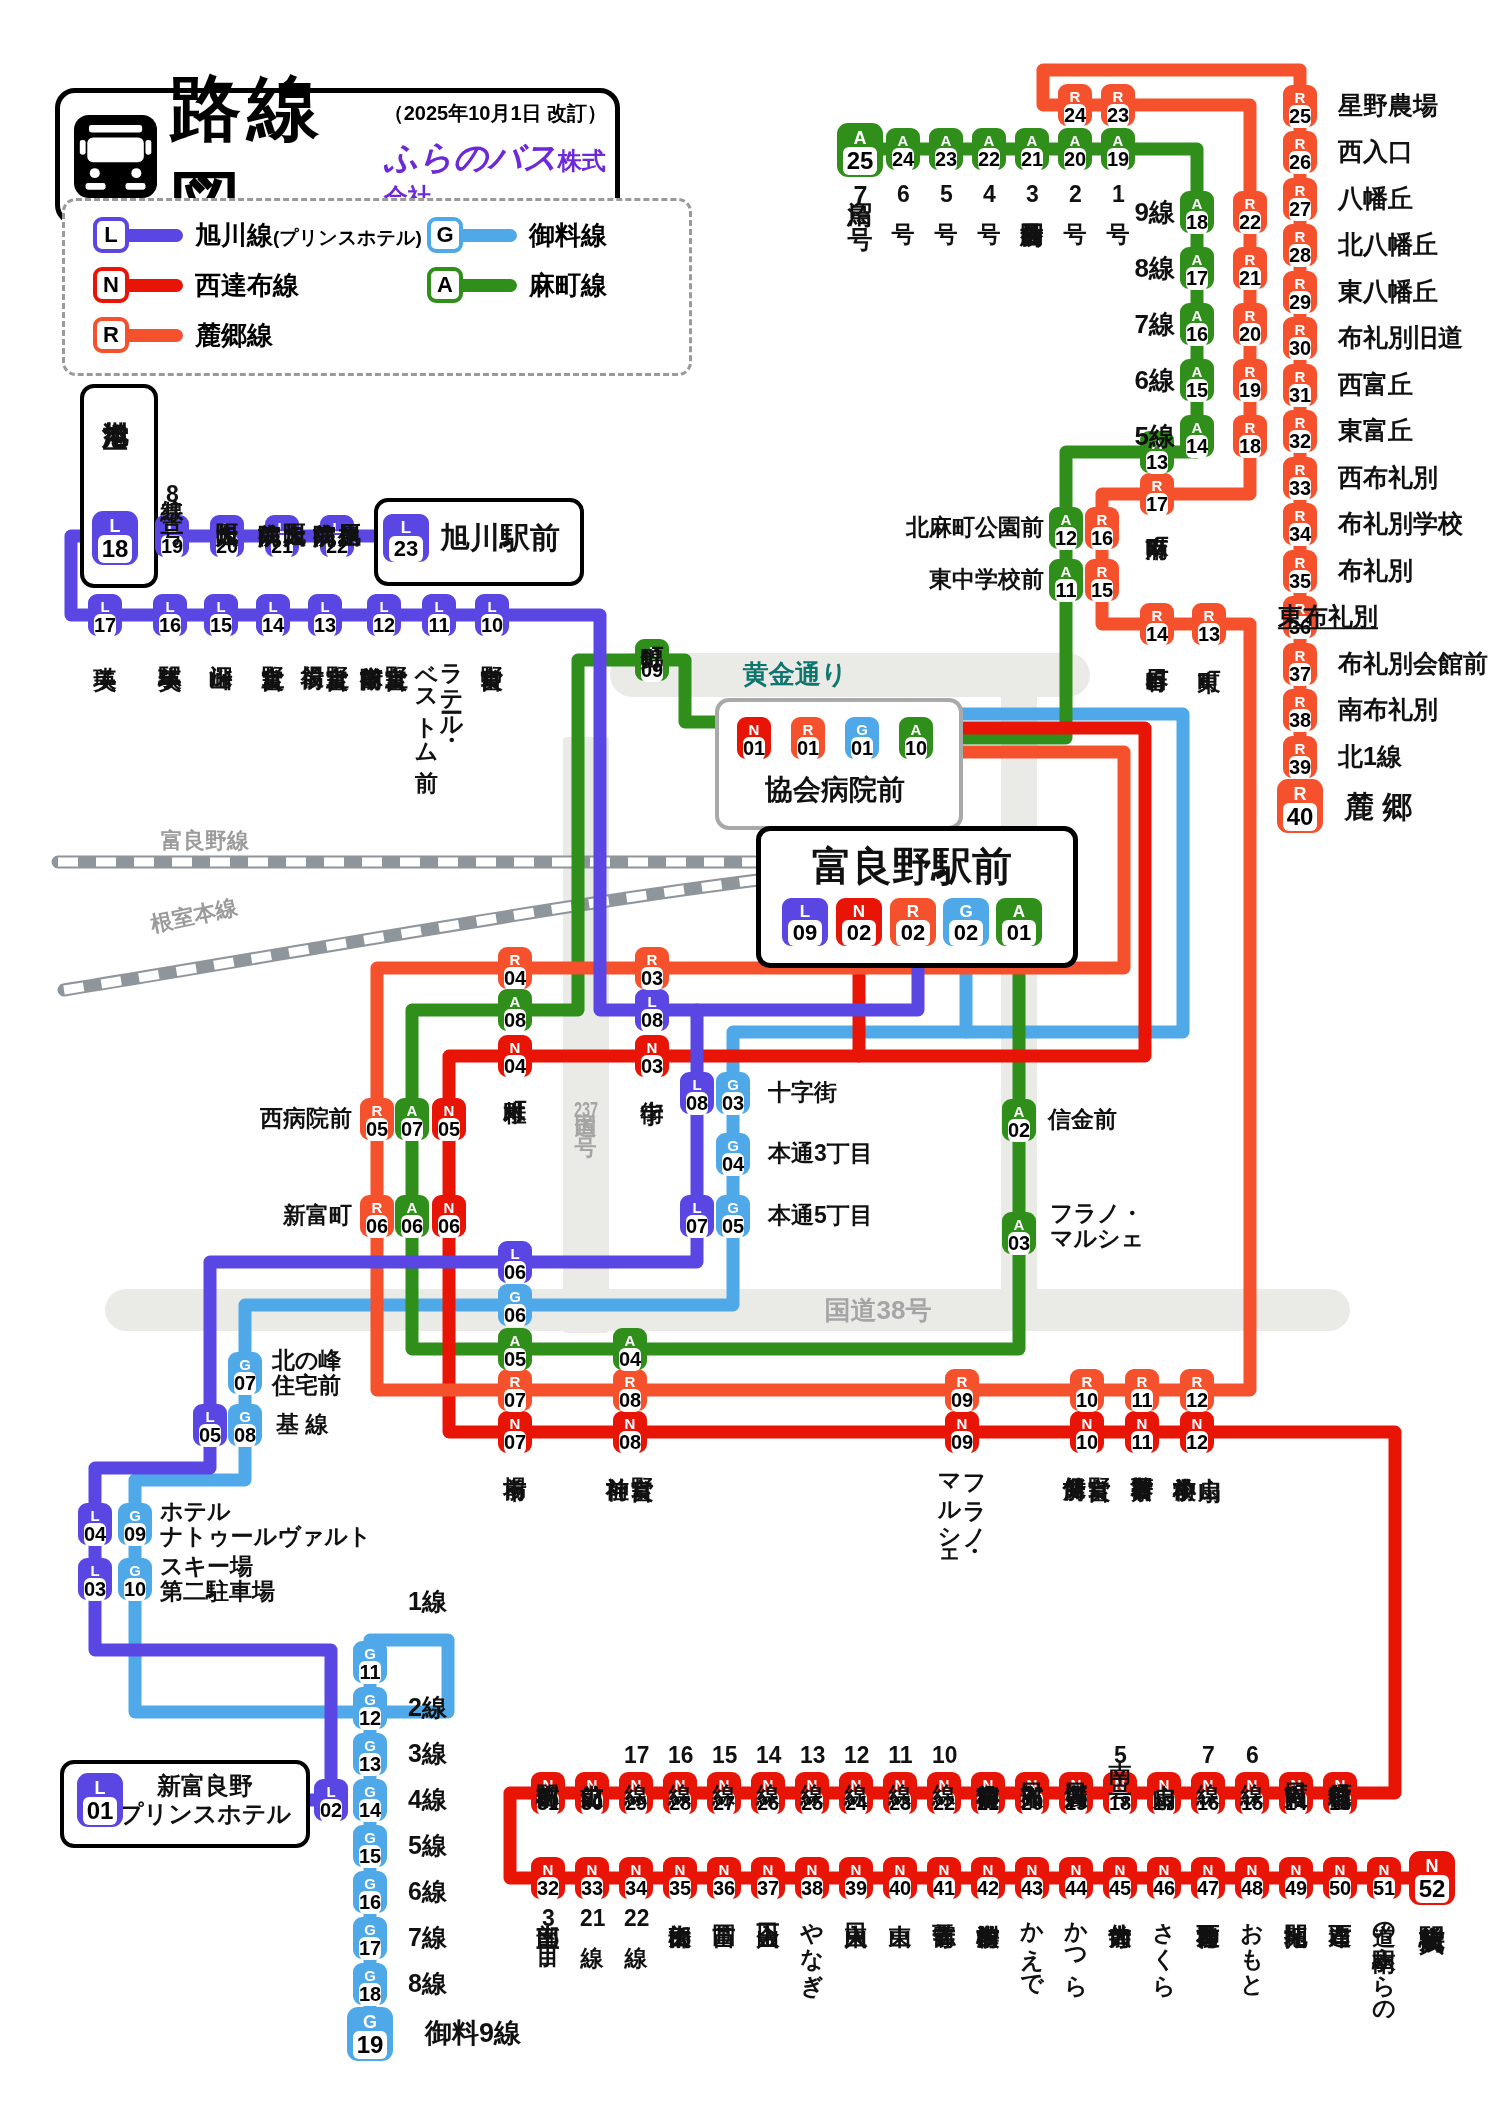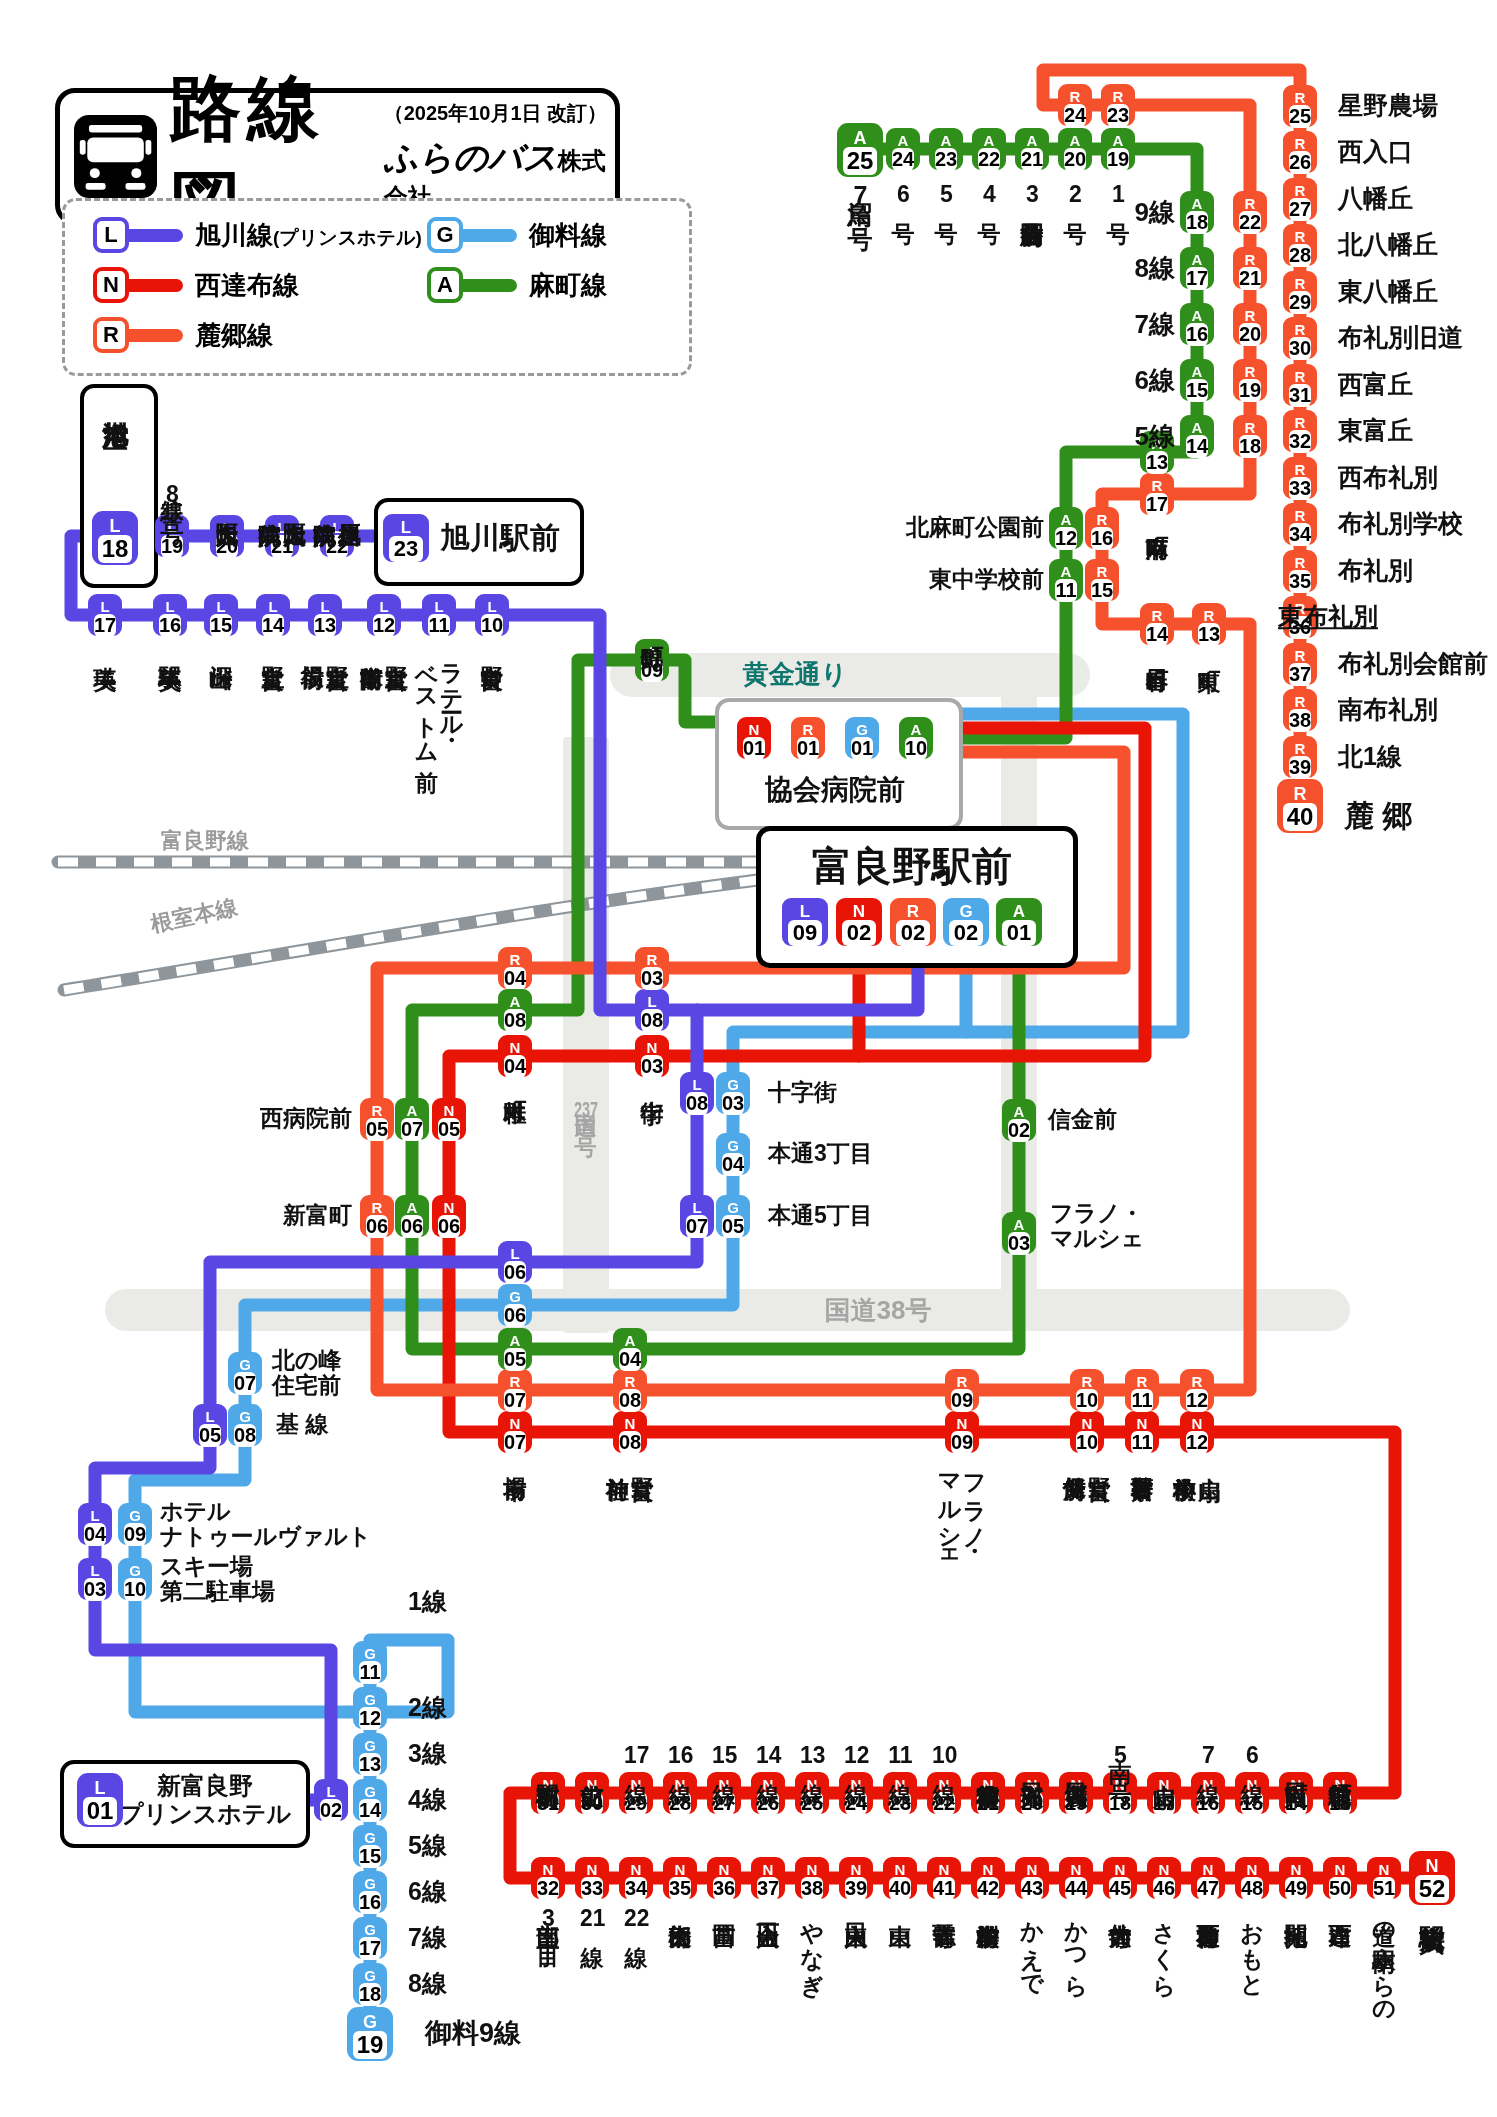--- a/index.html
+++ b/index.html
@@ -21,21 +21,21 @@
   .badge.b .bn{font-size:24px;}
   .lbl{position:absolute;font-weight:bold;color:#111;white-space:pre-line;}
   .lbl.v{writing-mode:vertical-rl;text-orientation:upright;line-height:25px;letter-spacing:0px;}
   .tcy{text-combine-upright:all;}
   svg{position:absolute;left:0;top:0;}
   
   #titlebox{position:absolute;left:55px;top:88px;width:555px;height:127px;border:5px solid #000;border-radius:20px;background:#fff;display:flex;align-items:center;}
   #bigtitle{font-size:72px;font-weight:bold;letter-spacing:6px;color:#000;margin-left:12px;}
   #titleright{margin-left:14px;display:flex;flex-direction:column;justify-content:center;}
   #revision{font-size:20px;font-weight:bold;color:#000;}
-  #company{margin-top:8px;color:#000000;}
+  #company{margin-top:8px;color:#6d28d9;}
   #company .script{font-family:"Liberation Serif","DejaVu Serif",serif;font-style:italic;font-weight:bold;font-size:34px;}
   #company .suffix{font-size:24px;font-weight:bold;}
   
   #legendbox{position:absolute;left:62px;top:198px;width:624px;height:172px;border:3px dashed #9a9a9a;border-radius:14px;background:#fff;}
   .lg-item{position:absolute;display:flex;align-items:center;}
   .lg-badge{width:36px;height:36px;border-radius:9px;background:#fff;border:4px solid;box-sizing:border-box;text-align:center;font-weight:bold;font-size:22px;line-height:28px;color:#000;}
   .lg-stub{width:56px;height:13px;border-radius:0 7px 7px 0;margin-left:-2px;}
   .lg-name{font-size:26px;font-weight:bold;margin-left:12px;color:#000;}
   .lg-sub{font-size:19px;font-weight:bold;}
 </style>
@@ -850,21 +850,21 @@
     <div class="lbl" style="font-size: 25px; left: 1338px; top: 338px; line-height: 1.1; transform: translate(0px, -50%);">布礼別旧道</div>
     <div class="lbl" style="font-size: 25px; left: 1338px; top: 385px; line-height: 1.1; transform: translate(0px, -50%);">西富丘</div>
     <div class="lbl" style="font-size: 25px; left: 1338px; top: 431px; line-height: 1.1; transform: translate(0px, -50%);">東富丘</div>
     <div class="lbl" style="font-size: 25px; left: 1338px; top: 478px; line-height: 1.1; transform: translate(0px, -50%);">西布礼別</div>
     <div class="lbl" style="font-size: 25px; left: 1338px; top: 524px; line-height: 1.1; transform: translate(0px, -50%);">布礼別学校</div>
     <div class="lbl" style="font-size: 25px; left: 1338px; top: 571px; line-height: 1.1; transform: translate(0px, -50%);">布礼別</div>
     <div class="lbl" style="font-size: 25px; left: 1278px; top: 617px; line-height: 1.1; transform: translate(0px, -50%); text-decoration: underline;">東布礼別</div>
     <div class="lbl" style="font-size: 25px; left: 1338px; top: 664px; line-height: 1.1; transform: translate(0px, -50%);">布礼別会館前</div>
     <div class="lbl" style="font-size: 25px; left: 1338px; top: 710px; line-height: 1.1; transform: translate(0px, -50%);">南布礼別</div>
     <div class="lbl" style="font-size: 25px; left: 1338px; top: 757px; line-height: 1.1; transform: translate(0px, -50%);">北1線</div>
-    <div class="lbl" style="font-size: 30px; left: 1344px; top: 806px; line-height: 1.1; transform: translate(0px, -50%); margin-top: 9px;">麓 郷</div>
+    <div class="lbl" style="font-size: 30px; left: 1344px; top: 806px; line-height: 1.1; transform: translate(0px, -50%);">麓 郷</div>
     <div class="lbl" style="font-size: 23px; left: 1048px; top: 1120px; line-height: 1.1; transform: translate(0px, -50%);">信金前</div>
     <div class="lbl" style="font-size: 23px; left: 1050px; top: 1226px; line-height: 1.1; transform: translate(0px, -50%);">フラノ・<br>マルシェ</div>
     <div class="lbl" style="font-size: 23px; left: 768px; top: 1093px; line-height: 1.1; transform: translate(0px, -50%);">十字街</div>
     <div class="lbl" style="font-size: 23px; left: 768px; top: 1154px; line-height: 1.1; transform: translate(0px, -50%);">本通3丁目</div>
     <div class="lbl" style="font-size: 23px; left: 768px; top: 1216px; line-height: 1.1; transform: translate(0px, -50%);">本通5丁目</div>
     <div class="lbl" style="font-size: 23px; left: 272px; top: 1373px; line-height: 1.1; transform: translate(0px, -50%);">北の峰<br>住宅前</div>
     <div class="lbl" style="font-size: 23px; left: 276px; top: 1425px; line-height: 1.1; transform: translate(0px, -50%);">基 線</div>
     <div class="lbl" style="font-size: 23px; left: 160px; top: 1524px; line-height: 1.1; transform: translate(0px, -50%);">ホテル<br>ナトゥールヴァルト</div>
     <div class="lbl" style="font-size: 23px; left: 160px; top: 1579px; line-height: 1.1; transform: translate(0px, -50%);">スキー場<br>第二駐車場</div>
     <div class="lbl" style="font-size: 25px; left: 408px; top: 1602px; line-height: 1.1; transform: translate(0px, -50%);">1線</div>

